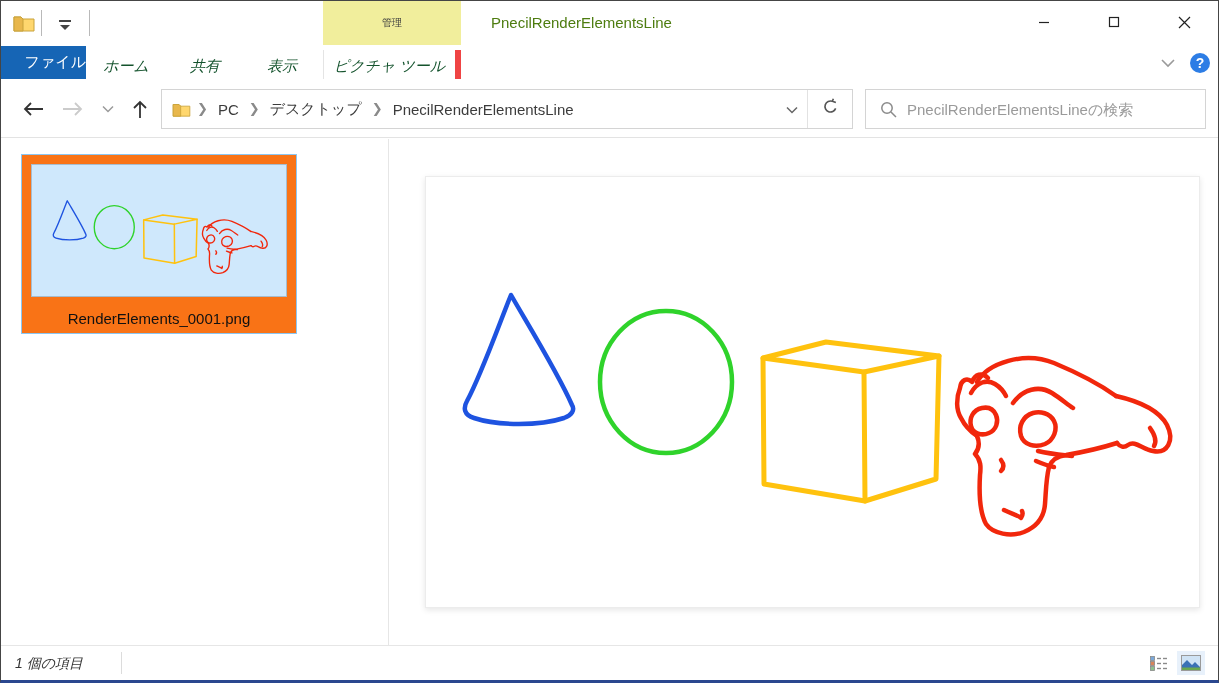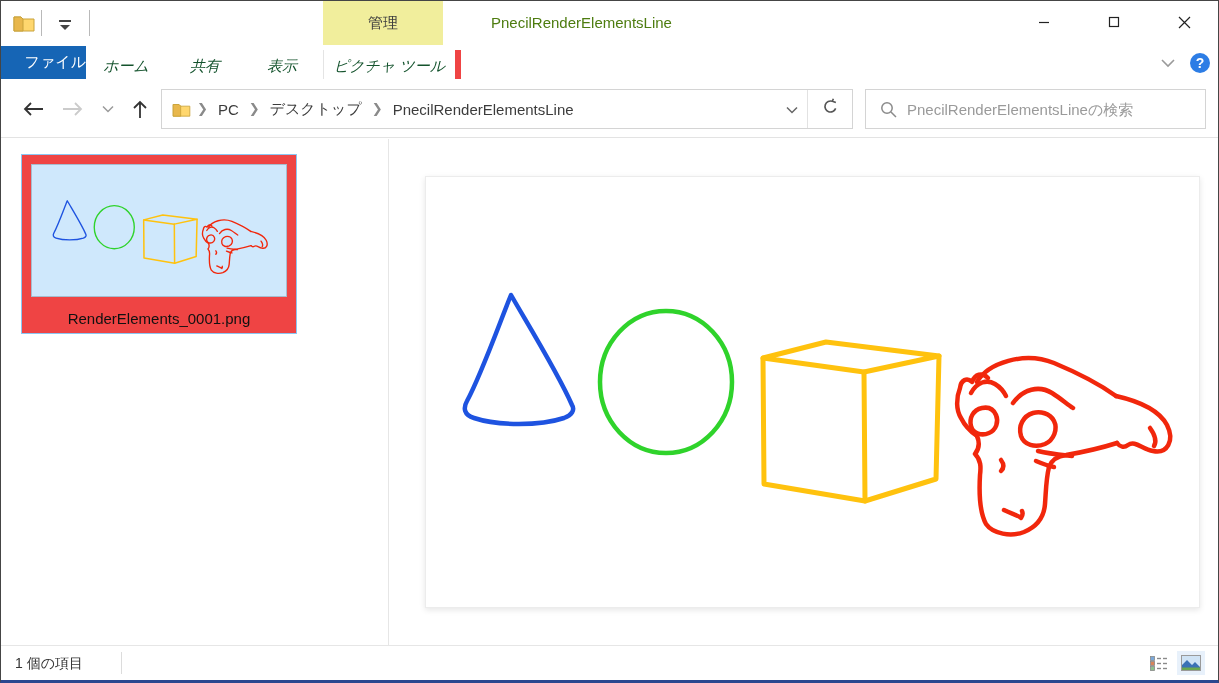--- a/index.html
+++ b/index.html
@@ -6,21 +6,21 @@
   html,body { width:1219px; height:683px; background:#fff; font-family:"Liberation Sans","DejaVu Sans",sans-serif; overflow:hidden; }
   .window { position:relative; width:1219px; height:683px; background:#fff; border:1px solid #454545; border-bottom:3px solid #2a478f; }
 
   
   .titlebar { position:absolute; left:0; top:0; width:100%; height:44px; background:#fff; }
   .tb-folder { position:absolute; left:12px; top:13px; width:22px; height:18px; }
   .tb-sep { position:absolute; top:9px; width:1px; height:26px; background:#b9b9b9; }
   .qat-arrow { position:absolute; left:48px; top:0; width:32px; height:44px; cursor:default; }
   .qat-arrow .bar { position:absolute; left:10px; top:19px; width:12px; height:2px; background:#444; }
   .qat-arrow .tri { position:absolute; left:11px; top:24px; width:0; height:0; border-left:5px solid transparent; border-right:5px solid transparent; border-top:5px solid #444; }
-  .manage-tab { position:absolute; left:322px; top:0; width:120px; height:44px; background:#f1ee9c; color:#3e3e3e; font-size:15px; display:flex; align-items:center; justify-content:center; }
+  .manage-tab { position:absolute; left:322px; top:0; width:138px; height:44px; background:#f1ee9c; color:#3e3e3e; font-size:10px; display:flex; align-items:center; justify-content:center; }
   .win-title { position:absolute; left:490px; top:0; height:44px; line-height:44px; font-size:15px; color:#4d7c0f; }
   .winbtn { position:absolute; top:0; width:46px; height:42px; display:flex; align-items:center; justify-content:center; }
   .winbtn svg { display:block; }
 
   
   .tabrow { position:absolute; left:0; top:45px; width:100%; height:33px; background:#fff; }
   .file-tab { position:absolute; left:0; top:0; width:85px; height:33px; background:#1665b5; color:#fff; font-size:15px; display:flex; align-items:center; justify-content:flex-end; }
   .rtab { position:absolute; top:4px; height:33px; color:#14532d; font-size:15px; display:flex; align-items:center; justify-content:center;font-style:italic; }
   .pt-tab { left:322px; width:138px; border-left:1px solid #e4e4e4; border-right:6px solid #ef4444;text-align:right; }
   .ribbon-right { position:absolute; right:8px; top:0; height:33px; display:flex; align-items:center; gap:14px; }
@@ -38,29 +38,29 @@
   .addr-vsep { width:1px; height:38px; background:#e2e2e2; }
   .addr-refresh { width:44px; text-align:center; color:#555; font-size:18px; }
   .searchbox { position:absolute; left:864px; top:10px; width:341px; height:40px; border:1px solid #d4d4d4; background:#fff; display:flex; align-items:center; }
   .searchbox svg { margin:0 10px 0 14px; flex:0 0 auto; }
   .searchbox input { border:none; outline:none; flex:1; font-size:15px; color:#0c4a6e; font-family:inherit; height:100%; }
   .searchbox input::placeholder { color:#9a9a9a; opacity:1; }
 
   
   .content { position:absolute; left:0; top:138px; width:100%; height:507px; background:#fff; }
   .pane-divider { position:absolute; left:387px; top:0; width:1px; height:100%; background:#e6e6e6; }
-  .file-tile { position:absolute; left:20px; top:15px; width:276px; height:180px; background:#ef4444; border:1px solid #8bc6f2; }
+  .file-tile { position:absolute; left:20px; top:15px; width:276px; height:180px; background:#f97316; border:1px solid #8bc6f2; }
   .tile-img { position:absolute; left:9px; top:9px; width:256px; height:133px; border:1px solid rgba(90,105,120,0.35); background:#cfe8fc; }
   .tile-img svg { display:block; width:100%; height:100%; }
   .tile-label { position:absolute; left:0; bottom:6px; width:100%; text-align:center; font-size:15px; color:#111; }
   .preview { position:absolute; left:424px; top:37px; width:775px; height:432px; background:#fff; border:1px solid #ececec; box-shadow:0 2px 6px rgba(0,0,0,0.10); }
   .preview svg { display:block; }
 
   
-  .statusbar { position:absolute; left:0; bottom:0; width:100%; height:35px; border-top:1px solid #e6e6e6; background:#fff; }
+  .statusbar { position:absolute; left:0; bottom:0; width:100%; height:35px; border-top:1px solid #e6e6e6; background:#fff;font-style:italic; }
   .status-count { position:absolute; left:14px; top:0; height:34px; line-height:34px; font-size:14px; color:#333; }
   .status-vsep { position:absolute; left:120px; top:6px; width:1px; height:22px; background:#dcdcdc; }
   .viewbtn { position:absolute; top:5px; width:28px; height:24px; display:flex; align-items:center; justify-content:center; }
   .viewbtn.active { background:#e8f1fb; }
 </style>
 </head>
 <body>
 
 <div class="window">
 

